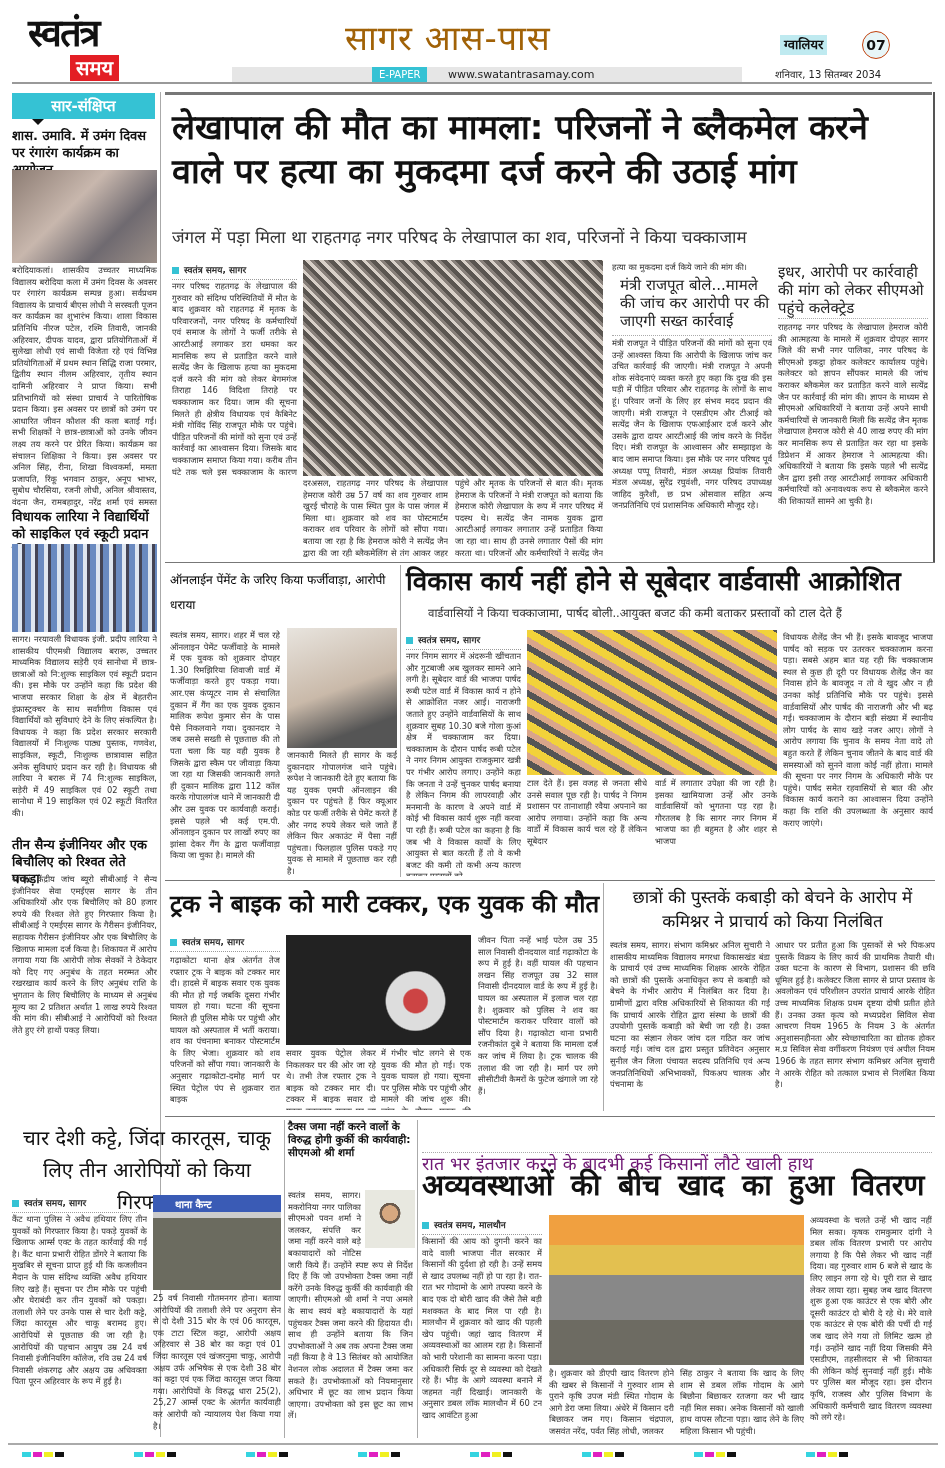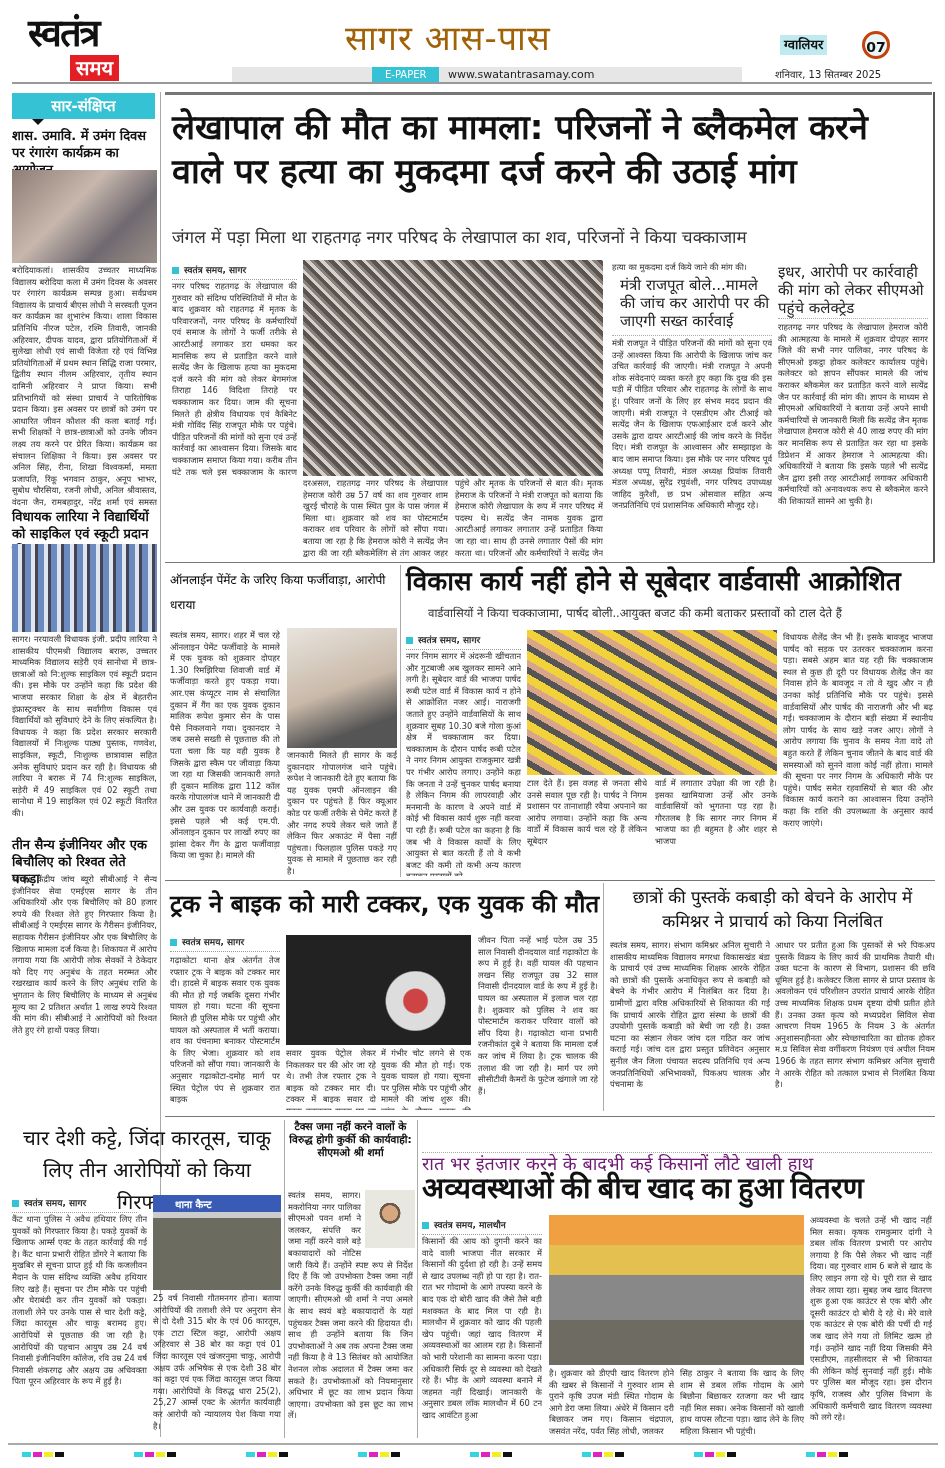--- a/index.html
+++ b/index.html
@@ -3,24 +3,24 @@
 <meta charset="utf-8">
 <style>
   * { box-sizing: border-box; margin: 0; padding: 0; }
   body { width: 945px; height: 1468px; background: #fff; font-family: "DejaVu Sans", sans-serif; color: #111; position: relative; overflow: hidden; }
   .abs { position: absolute; }
   
   .logo-top { left: 28px; top: 12px; font-family: "DejaVu Serif", serif; font-size: 38px; font-weight: 900; color: #111; letter-spacing: -2px; line-height: 42px; }
   .logo-bottom { left: 70px; top: 55px; background: #e31e24; color: #fff; font-family: "DejaVu Serif", serif; font-size: 20px; font-weight: 900; padding: 0 6px; line-height: 26px; }
   .section-title { left: 345px; top: 18px; font-size: 34px; color: #a16207; line-height: 40px; letter-spacing: 1px; }
   .url-bar { left: 232px; top: 67px; width: 510px; height: 15px; background: #e6e6e6; }
-  .epaper { left: 372px; top: 67px; height: 15px; background: #35c2d4; color: #fff; font-size: 10px; line-height: 15px; padding: 0 13px; }
+  .epaper { left: 372px; top: 67px; height: 15px; background: #35c2d4; color: #fff; font-size: 10px; line-height: 15px; padding: 0 7px; }
   .url { left: 448px; top: 67px; font-size: 11px; line-height: 15px; color: #222; text-align: center; }
   .city { left: 780px; top: 35px; background: #bfeaf0; height: 20px; padding: 0 4px; font-size: 13px; font-weight: bold; line-height: 20px; }
-  .page-no { left: 862px; top: 31px; width: 28px; height: 28px; border-radius: 50%; background: #e8f6f8; border: 3px solid #c2410c; font-size: 14px; font-weight: bold; text-align: center; line-height: 26px; }
+  .page-no { left: 862px; top: 31px; width: 28px; height: 28px; border-radius: 50%; background: #e8f6f8; border: 1px solid #c2410c; font-size: 14px; font-weight: bold; text-align: center; line-height: 26px; }
   .date { left: 775px; top: 67px; font-size: 10px; line-height: 15px; color: #222; }
   .mast-line { left: 12px; top: 82px; width: 920px; height: 2px; background: #999; }
   .rule-top { left: 165px; top: 92px; width: 767px; height: 3px; background: #777; }
   .vrule { background: #555; width: 2px; }
   
   .brief-head { left: 12px; top: 93px; width: 143px; height: 26px; background: #35c2d4; color: #fff; text-align: center; font-size: 15px; font-weight: bold; line-height: 26px; }
   .brief-arrow { left: 32px; top: 119px; width: 0; height: 0; border-left: 6px solid transparent; border-right: 6px solid transparent; border-top: 6px solid #111; }
   .side-h { left: 12px; width: 145px; font-size: 13px; font-weight: bold; line-height: 17px; color: #111; }
   .photo { background: linear-gradient(135deg, #8d7d74, #c8b7ad 40%, #6f6a70 70%, #9c8f88); }
   .photo.crowd { background: repeating-linear-gradient(45deg, #5a5550 0 4px, #d8d0c8 4px 7px, #88807a 7px 10px); }
@@ -45,21 +45,21 @@
 <body>
 
 <div class="abs logo-top">स्वतंत्र</div>
 <div class="abs logo-bottom">समय</div>
 <div class="abs section-title">सागर आस-पास</div>
 <div class="abs url-bar"></div>
 <div class="abs epaper">E-PAPER</div>
 <div class="abs url">www.swatantrasamay.com</div>
 <div class="abs city">ग्वालियर</div>
 <div class="abs page-no">07</div>
-<div class="abs date">शनिवार, 13 सितम्बर 2025</div>
+<div class="abs date">शनिवार, 13 सितम्बर 2034</div>
 <div class="abs mast-line"></div>
 <div class="abs rule-top"></div>
 <div class="abs vrule" style="left:160px;top:92px;height:1345px;width:1px;background:#aaa"></div>
 <div class="abs vrule" style="left:933px;top:92px;height:470px;"></div>
 
 <div class="abs brief-head">सार-संक्षिप्त</div>
 <div class="abs brief-arrow"></div>
 
 <div class="abs side-h" style="top:127px">शास. उमावि. में उमंग दिवस पर रंगारंग कार्यक्रम का आयोजन</div>
 <div class="abs photo" style="left:12px;top:170px;width:145px;height:93px"></div>
@@ -128,29 +128,29 @@
 
 <div class="abs headline" style="left:12px;top:1122px;width:270px;font-size:20px;line-height:32px;text-align:center;font-weight:normal">चार देशी कट्टे, जिंदा कारतूस, चाकू लिए तीन आरोपियों को किया गिरफ्तार</div>
 <div class="abs byline" style="left:12px;top:1196px;width:125px">स्वतंत्र समय, सागर</div>
 <div class="abs body-text" style="left:12px;top:1214px;width:135px;height:222px">कैंट थाना पुलिस ने अवैध हथियार लिए तीन युवकों को गिरफ्तार किया है। पकड़े युवकों के खिलाफ आर्म्स एक्ट के तहत कार्रवाई की गई है। कैंट थाना प्रभारी रोहित डोंगरे ने बताया कि मुखबिर से सूचना प्राप्त हुई थी कि कजलीवन मैदान के पास संदिग्ध व्यक्ति अवैध हथियार लिए खड़े हैं। सूचना पर टीम मौके पर पहुंची और घेराबंदी कर तीन युवकों को पकड़ा। तलाशी लेने पर उनके पास से चार देशी कट्टे, जिंदा कारतूस और चाकू बरामद हुए। आरोपियों से पूछताछ की जा रही है। आरोपियों की पहचान आयुष उम्र 24 वर्ष निवासी इंजीनियरिंग कॉलेज, रवि उम्र 24 वर्ष निवासी शंकरगढ़ और अक्षय उम्र अधिवक्ता पिता पूरन अहिरवार के रूप में हुई है।</div>
 <div class="abs photo police" style="left:153px;top:1195px;width:128px;height:95px"></div>
 <div class="abs" style="left:175px;top:1197px;font-size:10px;font-weight:bold;color:#fff">थाना कैन्ट</div>
 <div class="abs body-text" style="left:153px;top:1293px;width:128px;height:143px">25 वर्ष निवासी गौतमनगर होना। बताया आरोपियों की तलाशी लेने पर अनुराग सेन से दो देशी 315 बोर के एवं 06 कारतूस, एक टाटा स्टिल कट्टा, आरोपी अक्षय अहिरवार से 38 बोर का कट्टा एवं 01 जिंदा कारतूस एवं खंजरनुमा चाकू, आरोपी अक्षय उर्फ अभिषेक से एक देशी 38 बोर का कट्टा एवं एक जिंदा कारतूस जप्त किया गया। आरोपियों के विरुद्ध धारा 25(2), 25,27 आर्म्स एक्ट के अंतर्गत कार्यवाही कर आरोपी को न्यायालय पेश किया गया है।</div>
 
 <div class="abs" style="left:284px;top:1120px;width:1px;height:318px;background:#aaa"></div>
 
-<div class="abs" style="left:288px;top:1120px;width:125px;font-size:10.5px;line-height:13px;font-weight:bold;text-align:center;color:#111">टैक्स जमा नहीं करने वालों के विरुद्ध होगी कुर्की की कार्यवाही: सीएमओ श्री शर्मा</div>
+<div class="abs" style="left:288px;top:1120px;width:125px;font-size:10.5px;line-height:13px;font-weight:bold;color:#111">टैक्स जमा नहीं करने वालों के विरुद्ध होगी कुर्की की कार्यवाही: सीएमओ श्री शर्मा</div>
 <div class="abs photo person" style="left:365px;top:1190px;width:50px;height:58px"></div>
 <div class="abs body-text" style="left:288px;top:1190px;width:125px;height:246px;shape-outside:none"><span style="float:right;width:52px;height:60px"></span><span>स्वतंत्र समय, सागर। मकरोनिया नगर पालिका सीएमओ पवन शर्मा ने जलकर, संपत्ति कर जमा नहीं करने वाले बड़े बकायादारों को नोटिस जारी किये हैं। उन्होंने स्पष्ट रूप से निर्देश दिए हैं कि जो उपभोक्ता टैक्स जमा नहीं करेंगे उनके विरुद्ध कुर्की की कार्यवाही की जाएगी। सीएमओ श्री शर्मा ने नपा अमले के साथ स्वयं बड़े बकायादारों के यहां पहुंचकर टैक्स जमा करने की हिदायत दी। साथ ही उन्होंने बताया कि जिन उपभोक्ताओं ने अब तक अपना टैक्स जमा नहीं किया है वे 13 सितंबर को आयोजित नेशनल लोक अदालत में टैक्स जमा कर सकते हैं। उपभोक्ताओं को नियमानुसार अधिभार में छूट का लाभ प्रदान किया जाएगा। उपभोक्ता को इस छूट का लाभ लें।</span></div>
 
 <div class="abs" style="left:417px;top:1120px;width:1px;height:318px;background:#aaa"></div>
 
 <div class="abs" style="left:422px;top:1151px;width:510px;font-size:18px;line-height:26px;color:#701a75">रात भर इंतजार करने के बादभी कई किसानों लौटे खाली हाथ</div>
 <div class="abs sub-rule" style="left:422px;top:1152px;width:510px"></div>
-<div class="abs headline" style="left:422px;top:1168px;width:510px;font-size:29px;line-height:40px;font-family:Liberation Serif, serif">अव्यवस्थाओं की बीच खाद का हुआ वितरण</div>
+<div class="abs headline" style="left:422px;top:1168px;width:510px;font-size:29px;line-height:40px;font-family:Liberation Mono, monospace">अव्यवस्थाओं की बीच खाद का हुआ वितरण</div>
 <div class="abs byline" style="left:422px;top:1218px;width:120px">स्वतंत्र समय, मालथौन</div>
 <div class="abs body-text" style="left:422px;top:1236px;width:120px;height:200px">किसानों की आय को दुगनी करने का वादे वाली भाजपा नीत सरकार में किसानों की दुर्दशा हो रही है। उन्हें समय से खाद उपलब्ध नहीं हो पा रहा है। रात-रात भर गोदामो के आगे तपस्या करने के बाद एक दो बोरी खाद की जैसे तैसे बड़ी मशक्कत के बाद मिल पा रही है। मालथौन में शुक्रवार को खाद की पहली खेप पहुंची। जहां खाद वितरण में अव्यवस्थाओं का आलम रहा है। किसानों को भारी परेशानी का सामना करना पड़ा। अधिकारी सिर्फ दूर से व्यवस्था को देखते रहे हैं। भीड़ के आगे व्यवस्था बनाने में जहमत नहीं दिखाई। जानकारी के अनुसार डबल लॉक मालथौन में 60 टन खाद आवंटित हुआ</div>
 <div class="abs photo yard" style="left:549px;top:1215px;width:255px;height:150px"></div>
 <div class="abs body-text" style="left:549px;top:1368px;width:125px;height:68px">है। शुक्रवार को डीएपी खाद वितरण होने की खबर से किसानों ने गुरुवार शाम से पुराने कृषि उपज मंडी स्थित गोदाम के आगे डेरा जमा लिया। अंधेरे में किसान दरी बिछाकर जम गए। किसान चंद्रपाल, जसवंत नरेंद, पर्वत सिंह लोधी, जलकर</div>
 <div class="abs body-text" style="left:680px;top:1368px;width:124px;height:68px">सिंह ठाकुर ने बताया कि खाद के लिए शाम से डबल लॉक गोदाम के आगे बिछौना बिछाकर रतजगा कर भी खाद नहीं मिल सका। अनेक किसानों को खाली हाथ वापस लौटना पड़ा। खाद लेने के लिए महिला किसान भी पहुंची।</div>
 <div class="abs body-text" style="left:810px;top:1215px;width:122px;height:221px">अव्यवस्था के चलते उन्हें भी खाद नहीं मिल सका। कृषक रामकुमार दांगी ने डबल लॉक वितरण प्रभारी पर आरोप लगाया है कि पैसे लेकर भी खाद नहीं दिया। वह गुरुवार शाम 6 बजे से खाद के लिए लाइन लगा रहे थे। पूरी रात से खाद लेकर लाया रहा। सुबह जब खाद वितरण शुरू हुआ एक काउंटर से एक बोरी और दूसरी काउंटर दो बोरी दे रहे थे। मेरे वाले एक काउंटर से एक बोरी की पर्ची दी गई जब खाद लेने गया तो लिमिट खत्म हो गई। उन्होंने खाद नहीं दिया जिसकी मैंने एसडीएम, तहसीलदार से भी शिकायत की लेकिन कोई सुनवाई नहीं हुई। मौके पर पुलिस बल मौजूद रहा। इस दौरान कृषि, राजस्व और पुलिस विभाग के अधिकारी कर्मचारी खाद वितरण व्यवस्था को लगे रहे।</div>
 
 <div class="abs footer-line"></div>
 <div id="cmyk-container">
     <div class="abs cmyk" style="left: 22px;">

